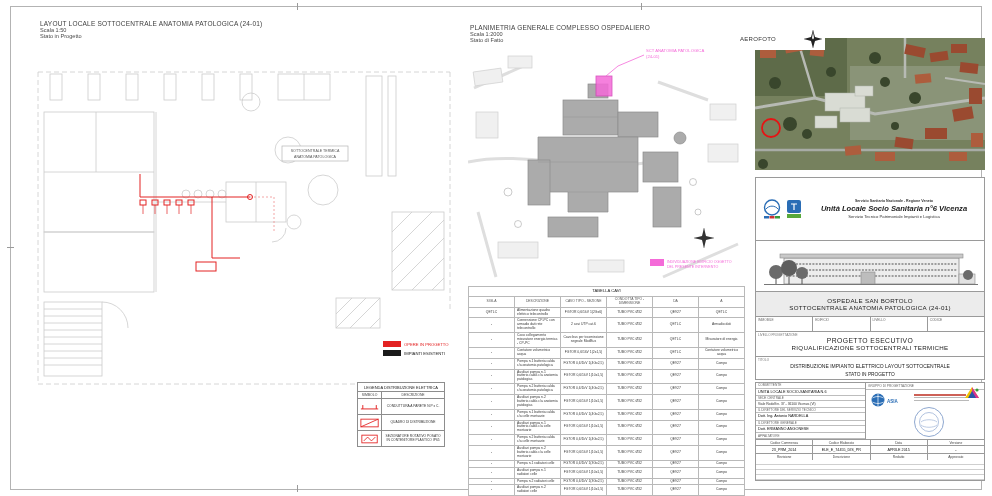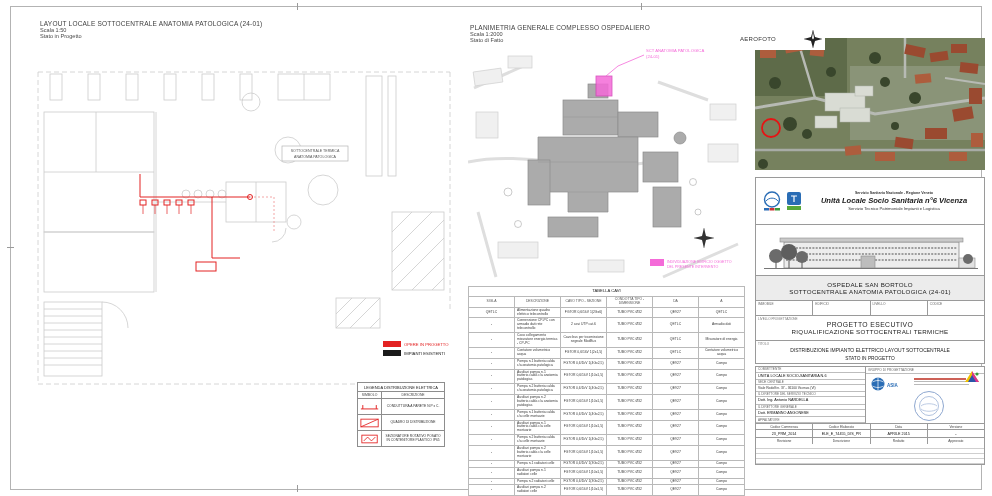--- a/index.html
+++ b/index.html
@@ -32,21 +32,21 @@
   #cable-table td,#cable-table th{border:1px solid #b9b9b9;font-size:3.4px;color:#3a3a3a;padding:1px 2px;text-align:center;font-weight:normal;overflow:hidden;line-height:1.15;}
   #cable-table .title-cell{font-size:4.2px;padding:2px;color:#222;}
   #cable-table th{color:#555;}
   #cable-table td.tl{text-align:left;}
   
   #aerofoto-label{left:737px;top:28px;width:88px;height:22px;background:#fff;display:flex;align-items:center;justify-content:space-between;padding:0 3px;box-sizing:border-box;z-index:3;}
   #aerofoto-label span{font-size:6px;color:#333;letter-spacing:.3px;}
   
   #tblock{left:755px;top:178px;width:230px;}
   .tb-box{border:1px solid #9a9a9a;background:#fff;box-sizing:border-box;margin-top:-1px;position:relative;overflow:hidden;}
-  .tb-header{height:48px;display:flex;align-items:center;}
+  .tb-header{height:64px;display:flex;align-items:center;}
   .tb-logos{width:50px;display:flex;align-items:center;justify-content:center;gap:3px;}
   .tb-htext{width:176px;text-align:center;}
   .tb-h1{font-size:3.6px;font-weight:bold;color:#333;}
   .tb-h2{font-size:7.6px;font-weight:bold;font-style:italic;color:#1a1a1a;margin:1px 0;}
   .tb-h3{font-size:4.2px;color:#333;}
   .tb-elev{height:52px;display:flex;align-items:center;justify-content:center;}
   .tb-band{height:26px;background:#ececec;display:flex;flex-direction:column;align-items:center;justify-content:center;}
   .tb-band div{font-size:6.2px;color:#222;letter-spacing:.3px;}
   .tb-meta{height:16px;display:flex;}
   .meta-cell{flex:1;border-right:1px solid #9a9a9a;font-size:3.2px;color:#666;padding:1px 2px;box-sizing:border-box;}

